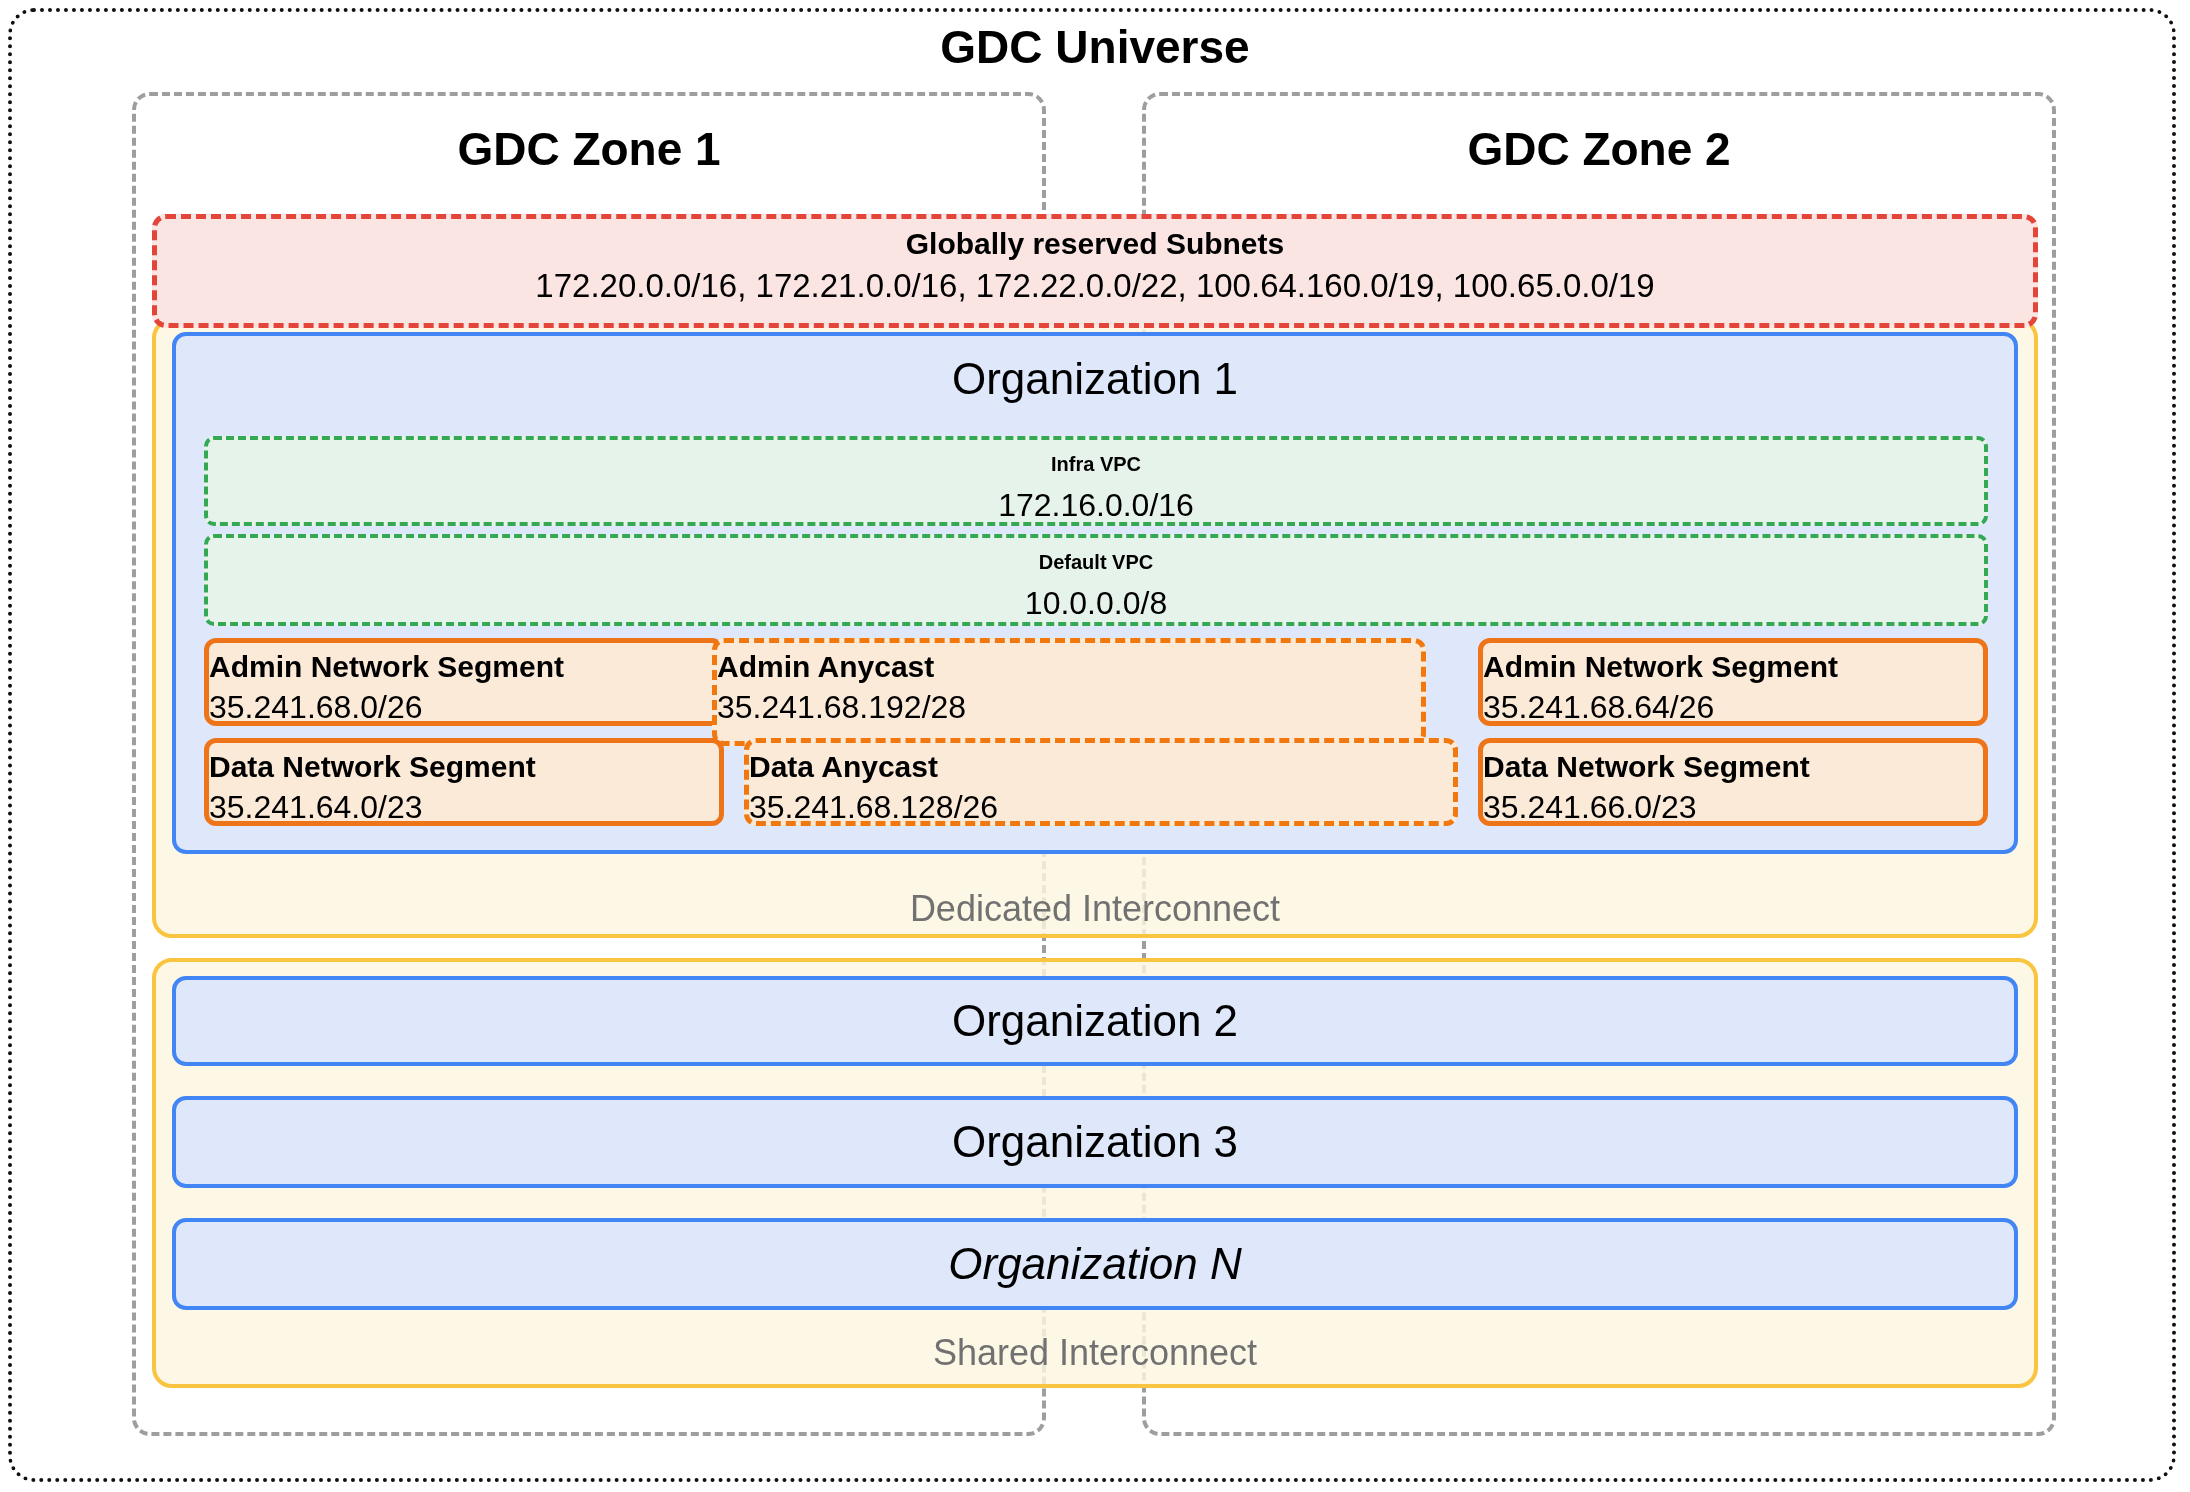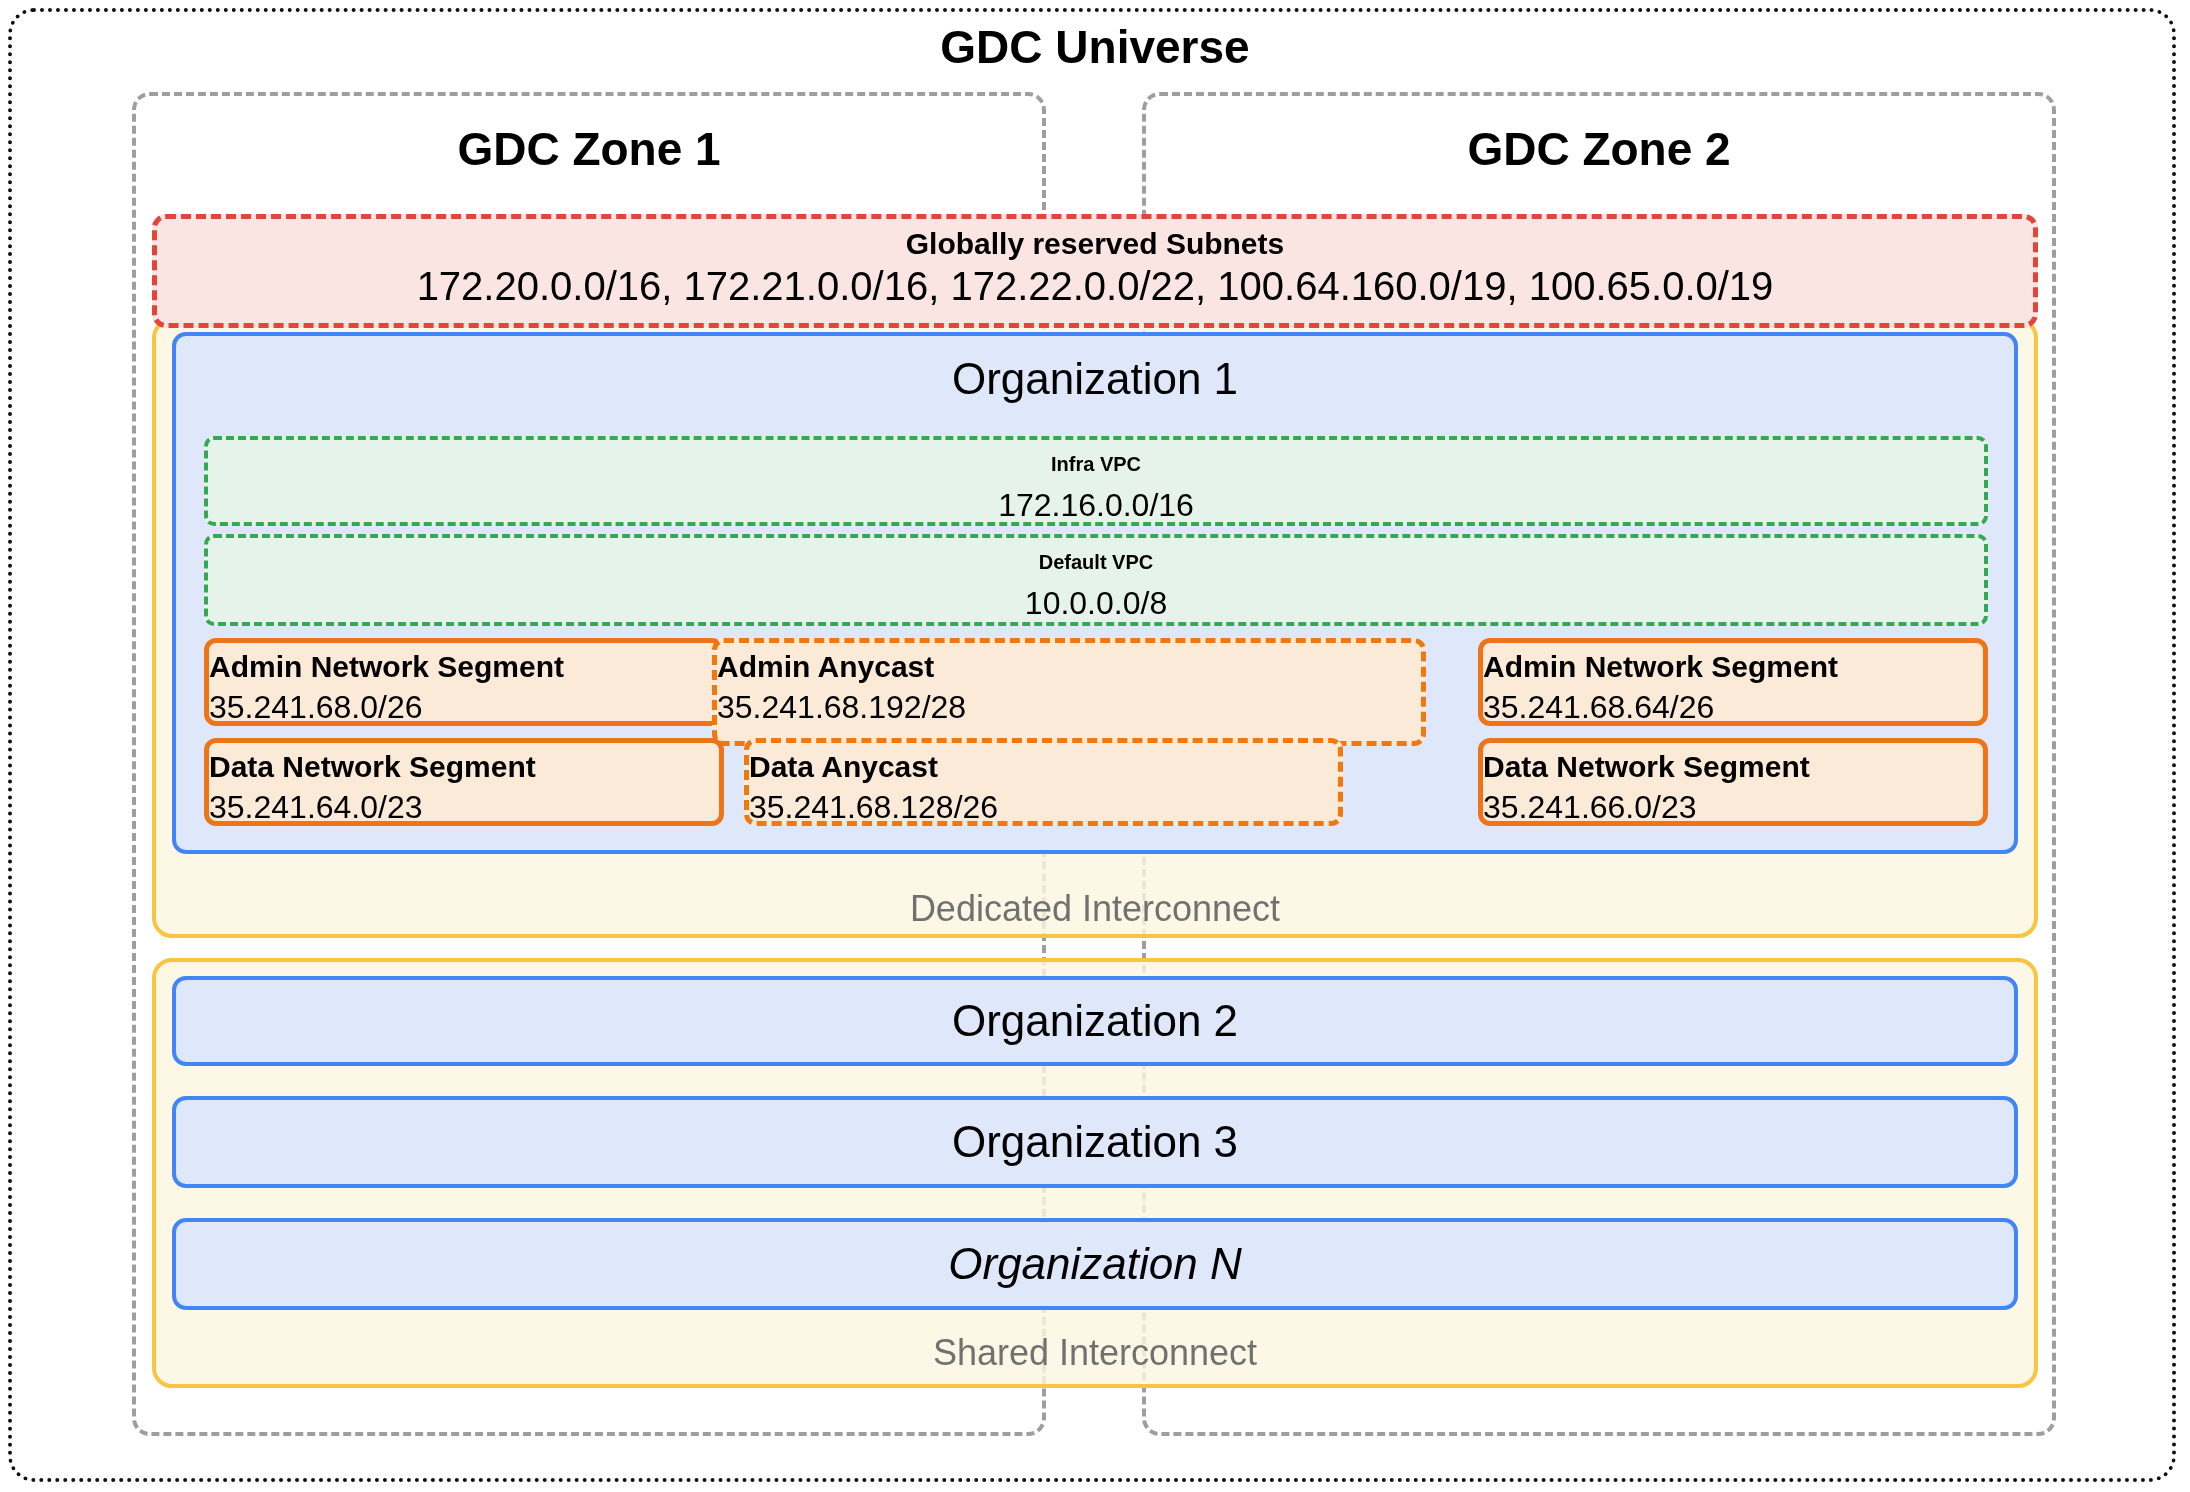--- a/index.html
+++ b/index.html
@@ -33,21 +33,21 @@
     text-align:center;font-size:46px;font-weight:bold;
   }
 
   
   .reserved{
     left:152px;top:214px;width:1886px;height:114px;
     border:5px dashed #e4453a;background:#fae5e3;border-radius:14px;
     z-index:3;text-align:center;padding-top:5px;
   }
   .reserved .box-title{font-size:30px;font-weight:bold;line-height:40px;}
-  .reserved .box-value{font-size:40px;line-height:44px;}
+  .reserved .box-value{font-size:33px;line-height:44px;}
 
   
   .interconnect{
     left:152px;width:1886px;
     border:4px solid #f9c440;background:rgba(252,246,224,0.82);
     border-radius:20px;z-index:2;
   }
   .interconnect-label{
     text-align:center;font-size:36px;color:#717171;z-index:4;
   }
@@ -128,21 +128,21 @@
   </div>
   <div class="abs segment" style="left:1478px;top:638px;width:510px;height:88px;">
     <div class="box-title">Admin Network Segment</div>
     <div class="box-value">35.241.68.64/26</div>
   </div>
 
   <div class="abs segment" style="left:204px;top:738px;width:520px;height:88px;">
     <div class="box-title">Data Network Segment</div>
     <div class="box-value">35.241.64.0/23</div>
   </div>
-  <div class="abs segment dashed" style="left:744px;top:738px;width:599px;height:88px;">
+  <div class="abs segment dashed" style="left:744px;top:738px;width:714px;height:88px;">
     <div class="box-title">Data Anycast</div>
     <div class="box-value">35.241.68.128/26</div>
   </div>
   <div class="abs segment" style="left:1478px;top:738px;width:510px;height:88px;">
     <div class="box-title">Data Network Segment</div>
     <div class="box-value">35.241.66.0/23</div>
   </div>
 
   <div class="abs interconnect-label" style="left:152px;top:876px;width:1886px;margin-top:12px;">Dedicated Interconnect</div>
 

